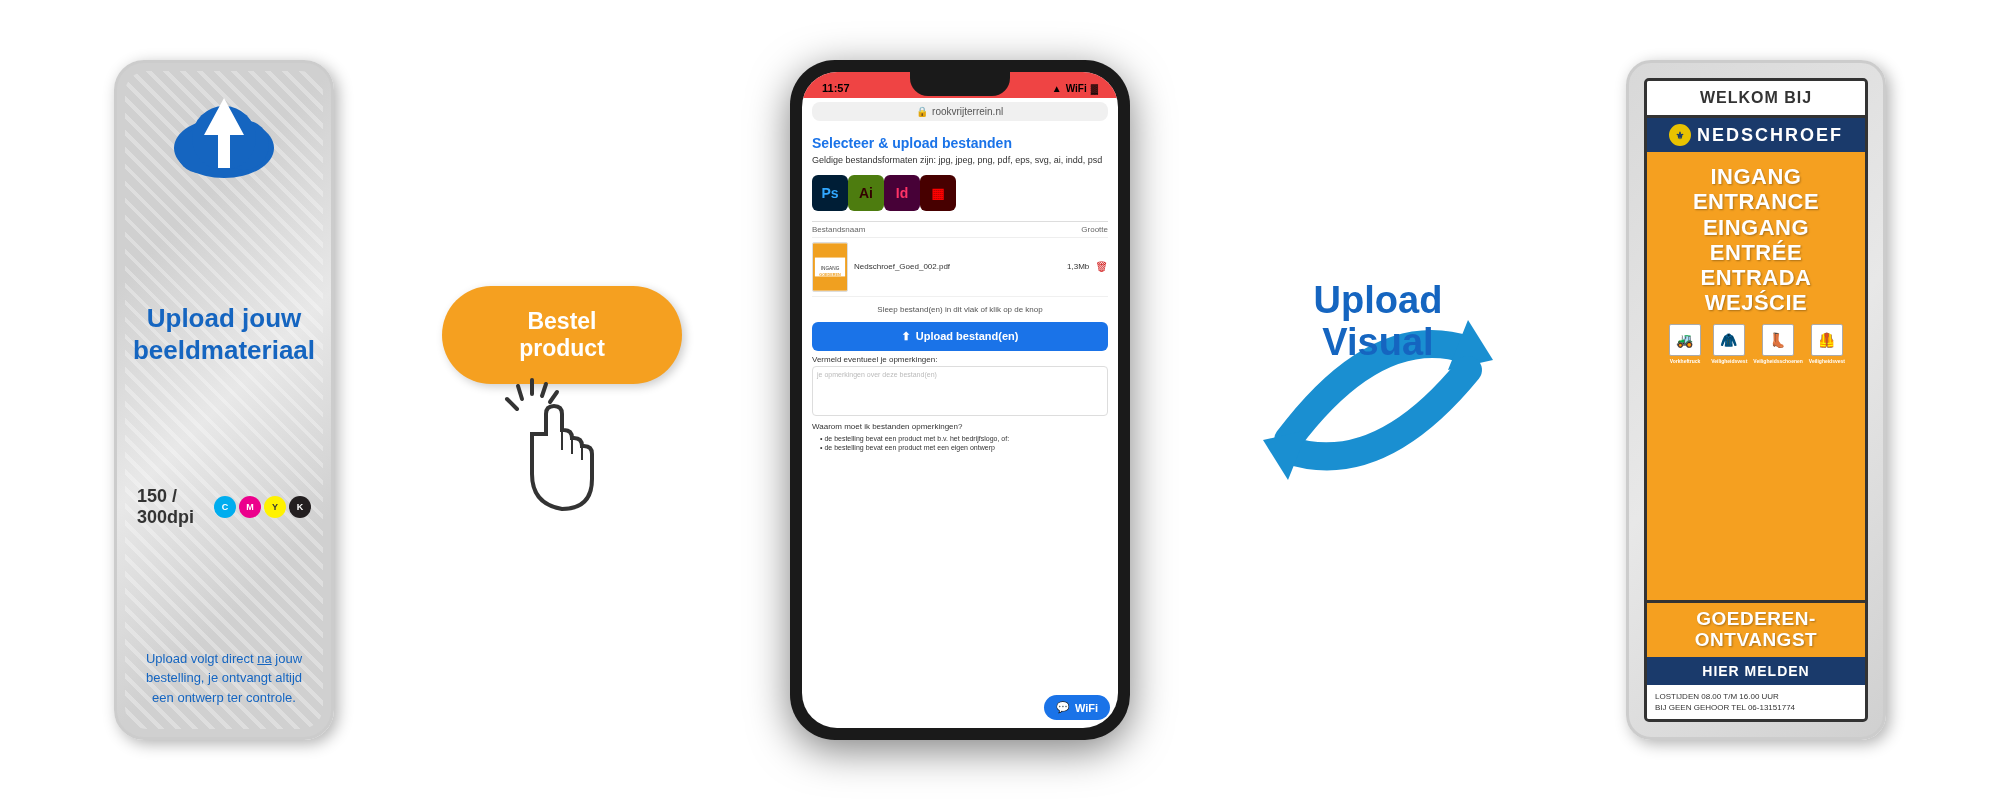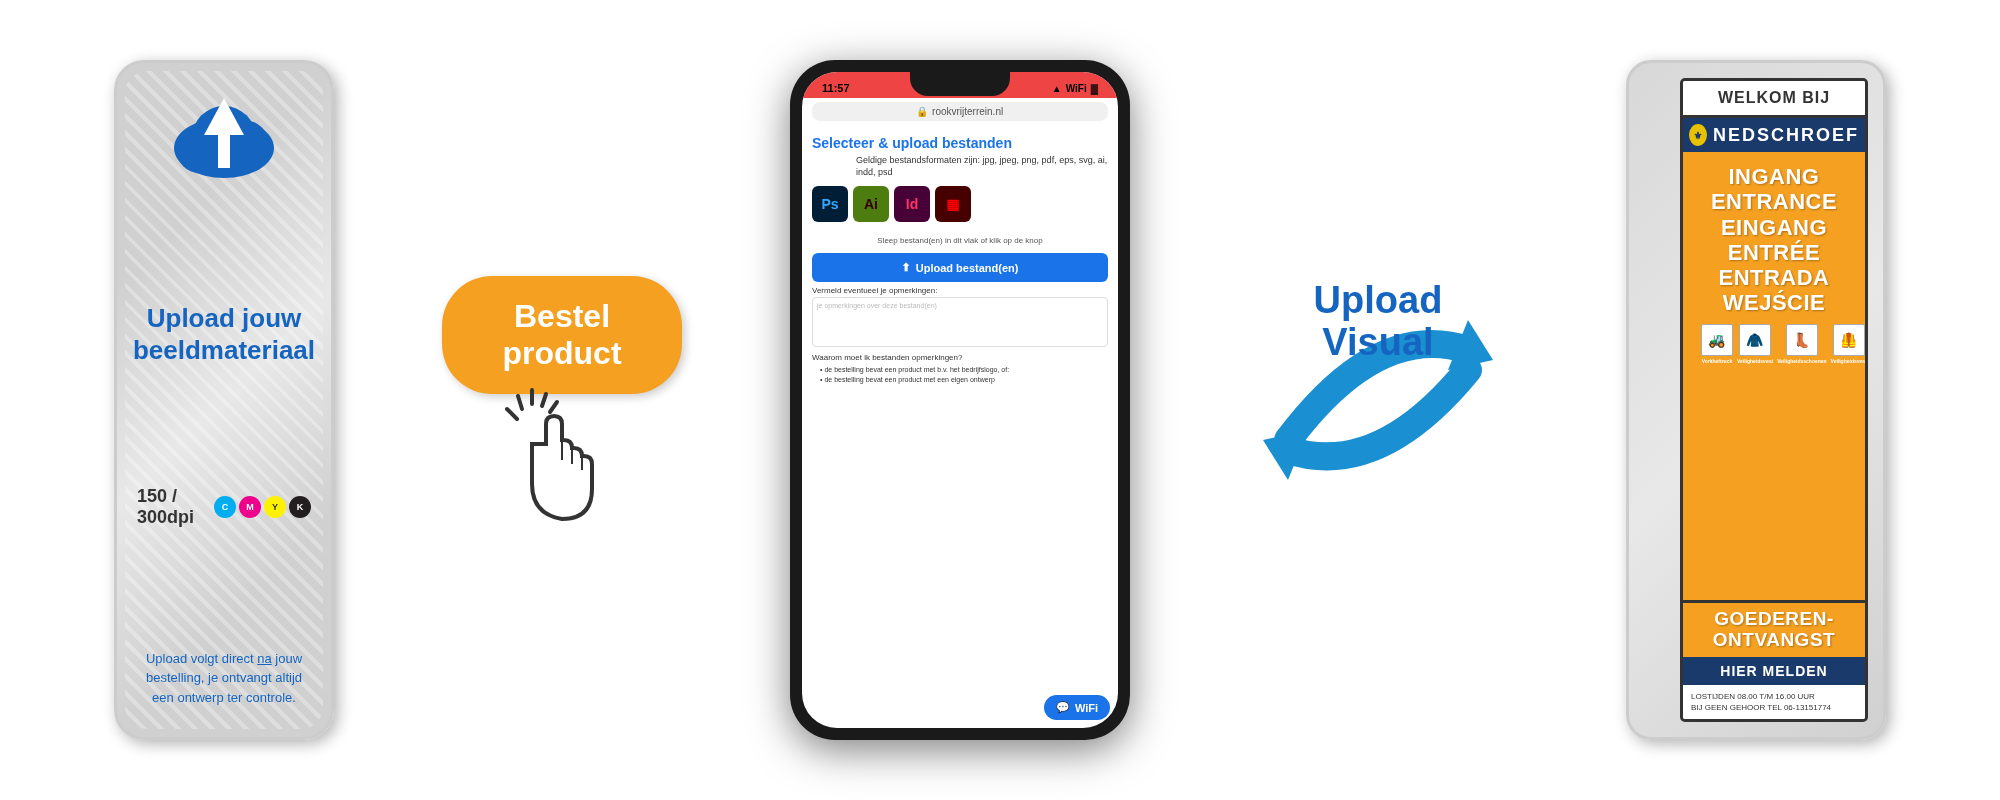--- a/index.html
+++ b/index.html
@@ -125,21 +125,21 @@
       gap: 0px;
       width: 240px;
     }
 
     .order-btn {
       background: #f5a020;
       color: white;
       border: none;
       border-radius: 50px;
       padding: 22px 40px;
-      font-size: 32px;
+      font-size: 23px;
       font-weight: 900;
       cursor: pointer;
       text-align: center;
       box-shadow: 3px 3px 10px rgba(0,0,0,0.2);
       width: 240px;
     }
 
     .click-hand {
       width: 120px;
       height: 140px;
@@ -220,26 +220,24 @@
       font-weight: bold;
       color: #1a73e8;
       margin-bottom: 4px;
     }
 
     .phone-upload-desc {
       font-size: 9px;
       color: #333;
       margin-bottom: 8px;
       line-height: 1.3;
-      margin-left: 44px;
     }
 
     .app-icons-row {
       display: flex;
-      gap: 5px;
       margin-bottom: 10px;
     }
 
     .app-icon {
       width: 36px;
       height: 36px;
       border-radius: 6px;
       display: flex;
       align-items: center;
       justify-content: center;
@@ -406,21 +404,20 @@
     }
 
     .sign-inner {
       width: 100%;
       height: 100%;
       border: 3px solid #333;
       border-radius: 5px;
       overflow: hidden;
       display: flex;
       flex-direction: column;
-      margin-left: 36px;
     }
 
     .sign-header {
       background: #fff;
       padding: 8px;
       text-align: center;
       border-bottom: 3px solid #333;
     }
 
     .sign-welkom {
@@ -638,20 +635,39 @@
         <div class="phone-upload-title">Selecteer &amp; upload bestanden</div>
         <div class="phone-upload-desc">Geldige bestandsformaten zijn: jpg, jpeg, png, pdf, eps, svg, ai, indd, psd</div>
 
         <div class="app-icons-row">
           <div class="app-icon app-ps">Ps</div>
           <div class="app-icon app-ai">Ai</div>
           <div class="app-icon app-id">Id</div>
           <div class="app-icon app-ac">▦</div>
         </div>
 
+        <div class="file-table">
+          <div class="file-table-header">
+            <span>Bestandsnaam</span>
+            <span>Grootte</span>
+          </div>
+          <div class="file-row">
+            <div class="file-thumb">
+              <svg viewBox="0 0 36 50" xmlns="http://www.w3.org/2000/svg" width="36" height="50">
+                <rect width="36" height="50" fill="#f0a020"></rect>
+                <rect x="2" y="15" width="32" height="20" fill="white"></rect>
+                <text x="18" y="28" text-anchor="middle" font-size="5" fill="#333">INGANG</text>
+                <text x="18" y="35" text-anchor="middle" font-size="4" fill="#f0a020" font-weight="bold">GOEDEREN</text>
+              </svg>
+            </div>
+            <div class="file-name">Nedschroef_Goed_002.pdf</div>
+            <div class="file-size">1,3Mb</div>
+            <div class="file-delete">🗑</div>
+          </div>
+        </div>
 
         <div class="drop-zone-text">Sleep bestand(en) in dit vlak of klik op de knop</div>
 
         <div class="upload-button-phone">
           <span>⬆</span>
           <span>Upload bestand(en)</span>
         </div>
 
         <div class="remarks-label">Vermeld eventueel je opmerkingen:</div>
         <div class="remarks-box">

